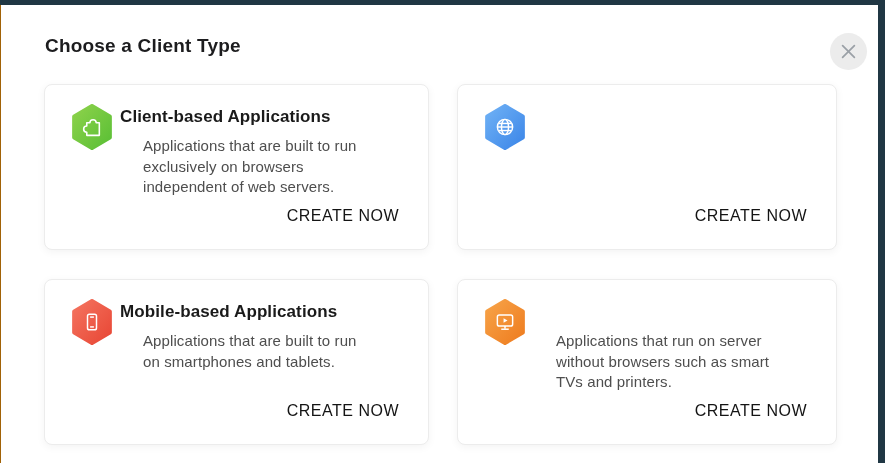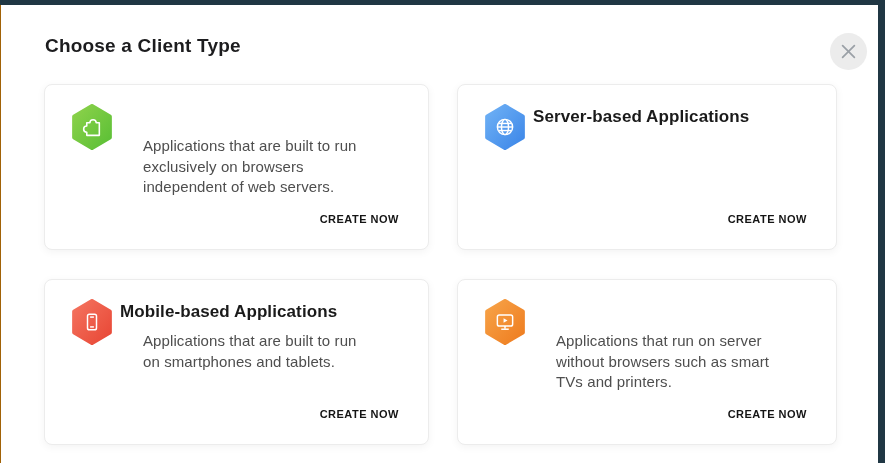--- a/index.html
+++ b/index.html
@@ -45,21 +45,21 @@
   }
   .card-desc {
     position:absolute; left:75px; top:51px;
     font-size:15px; color:#4e4e4e; line-height:1.38;
     white-space:pre-line; letter-spacing:.1px;margin-left:23px;
   }
   .create-now {
     position:absolute; right:29px; bottom:24px;
     background:none; border:none; cursor:pointer;
     font-family:inherit;
-    font-size:11px; font-weight:700; color:#141414; letter-spacing:.5px;
+    font-size:16px; font-weight:400; color:#141414; letter-spacing:.5px;
   }
 </style>
 </head>
 <body>
 
 <div class="modal">
 
   <div class="modal-title">Choose a Client Type</div>
 
   <button class="close-btn">
@@ -75,20 +75,21 @@
       <svg class="card-icon" width="42" height="46" viewBox="0 0 40 44">
         <defs>
           <linearGradient id="grad0" x1="0" y1="0" x2="1" y2="1">
             <stop class="g-start" offset="0" stop-color="#8dd24b"></stop>
             <stop class="g-end" offset="1" stop-color="#5abf35"></stop>
           </linearGradient>
         </defs>
         <polygon points="20,2 37,12 37,32 20,42 3,32 3,12" fill="url(#grad0)" stroke="url(#grad0)" stroke-width="4" stroke-linejoin="round"></polygon>
         <path d="M15,18 L18,18 A2.8 2.8 0 1 1 24,18 L27,18 L27,30 L15,30 L15,27 A2.8 2.8 0 1 1 15,21 Z" fill="none" stroke="#ffffff" stroke-width="1.5" stroke-linejoin="round"></path>
       </svg>
+      <div class="card-title">Client-based Applications</div>
       <div class="card-desc">Applications that are built to run
 exclusively on browsers
 independent of web servers.</div>
       <button class="create-now">CREATE NOW</button>
     </div>
 
     <div class="card">
       <svg class="card-icon" width="42" height="46" viewBox="0 0 40 44">
         <defs>
           <linearGradient id="grad1" x1="0" y1="0" x2="1" y2="1">
@@ -98,21 +99,20 @@
         </defs>
         <polygon points="20,2 37,12 37,32 20,42 3,32 3,12" fill="url(#grad1)" stroke="url(#grad1)" stroke-width="4" stroke-linejoin="round"></polygon>
         <g fill="none" stroke="#ffffff" stroke-width="1.4">
           <circle cx="20" cy="22" r="7.3"></circle>
           <ellipse cx="20" cy="22" rx="3.4" ry="7.3"></ellipse>
           <line x1="12.7" y1="22" x2="27.3" y2="22"></line>
           <line x1="14.1" y1="18.6" x2="25.9" y2="18.6"></line>
           <line x1="14.1" y1="25.4" x2="25.9" y2="25.4"></line>
         </g>
       </svg>
-      <div class="card-title">Server-based Applications</div>
       <button class="create-now">CREATE NOW</button>
     </div>
 
     <div class="card">
       <svg class="card-icon" width="42" height="46" viewBox="0 0 40 44">
         <defs>
           <linearGradient id="grad2" x1="0" y1="0" x2="1" y2="1">
             <stop class="g-start" offset="0" stop-color="#f4735f"></stop>
             <stop class="g-end" offset="1" stop-color="#e84735"></stop>
           </linearGradient>

